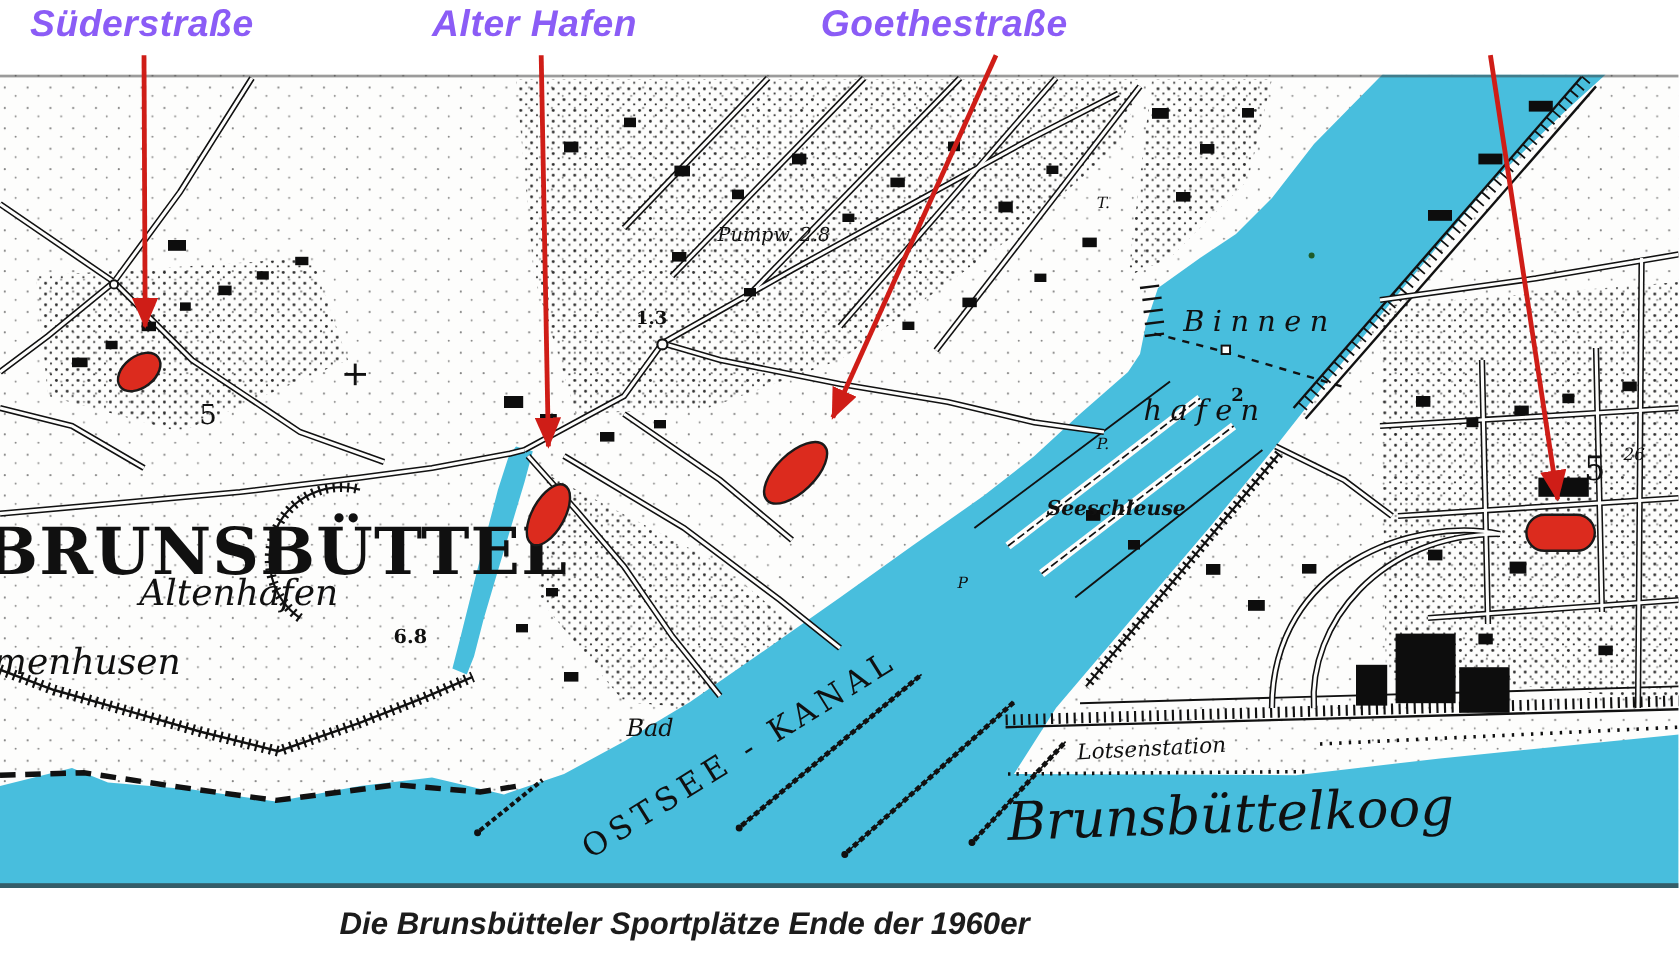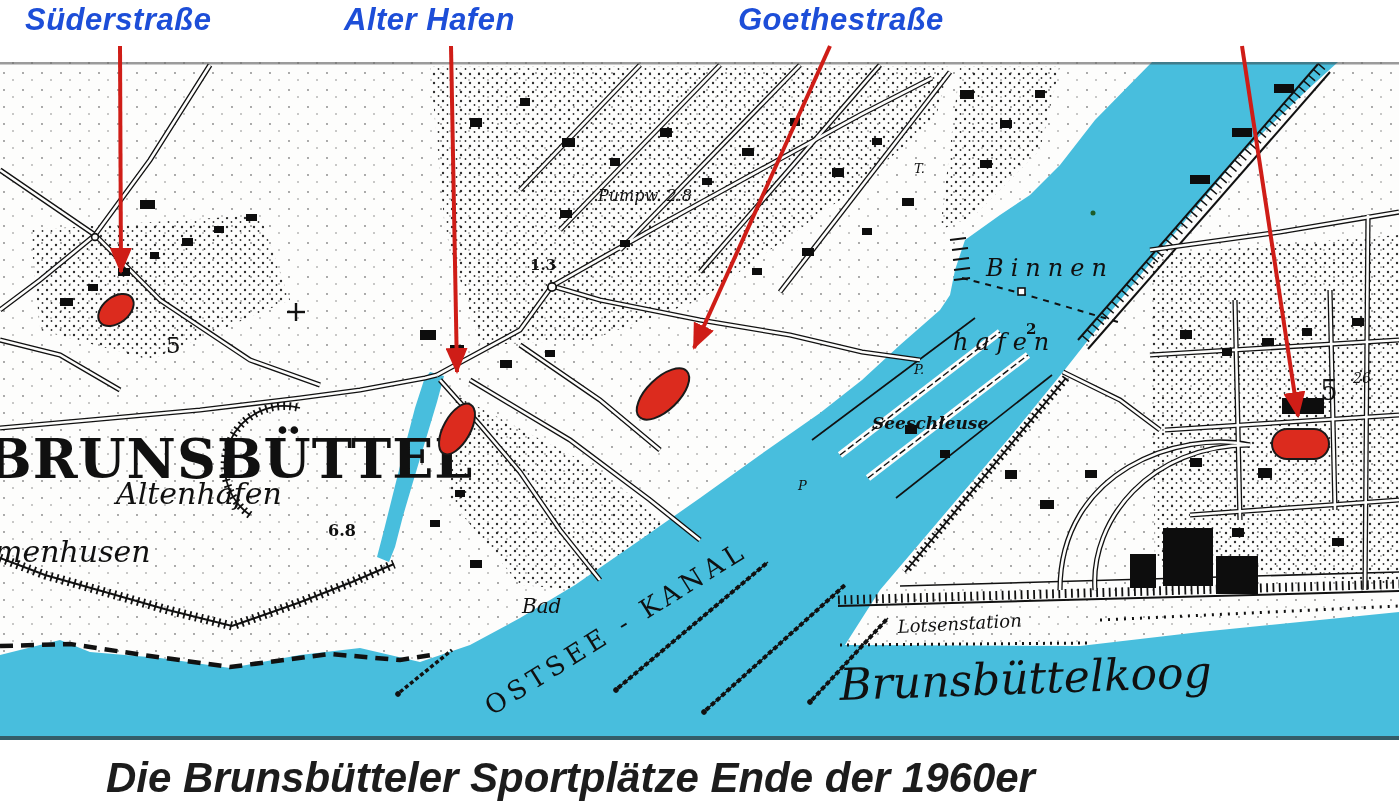--- a/index.html
+++ b/index.html
@@ -1,34 +1,34 @@
 <!DOCTYPE html>
 <html><head>
 <meta charset="utf-8">
 <style>
   html,body{margin:0;padding:0;background:#ffffff;}
   #page{position:relative;width:1399px;height:802px;background:#ffffff;overflow:hidden;
         font-family:"Liberation Sans",sans-serif;}
-  .toplabel{position:absolute;font-weight:bold;font-style:italic;font-size:31px;color:#1d4ed8;
+  .toplabel{position:absolute;font-weight:bold;font-style:italic;font-size:31px;color:#8b5cf6;
         white-space:nowrap;letter-spacing:.5px;}
   #caption{position:absolute;left:0;top:754px;width:1141px;text-align:center;font-weight:bold;
-        font-style:italic;font-size:42px;color:#1c1c1c;}
+        font-style:italic;font-size:26px;color:#1c1c1c;}
   #mapbox{position:absolute;left:0;top:62px;width:1399px;height:678px;background:#fdfdfc;}
   svg{display:block;}
   .serif{font-family:"DejaVu Serif",serif;fill:#101010;}
   .ital{font-style:italic;}
   #overlay{position:absolute;left:0;top:0;pointer-events:none;}
 </style>
 </head>
 <body>
 <div id="page">
 
 <div class="toplabel" style="left:25px;top:2px">Süderstraße</div>
-<div class="toplabel" style="left:344px;top:2px">Alter Hafen</div>
-<div class="toplabel" style="left:738px;top:2px">Goethestraße</div>
+<div class="toplabel" style="left:360px;top:2px">Alter Hafen</div>
+<div class="toplabel" style="left:684px;top:2px">Goethestraße</div>
 
 <div id="mapbox">
 <svg width="1399" height="678" viewBox="0 62 1399 678">
   <defs>
     <pattern id="stip" width="9" height="9" patternUnits="userSpaceOnUse">
       <circle cx="2" cy="2" r="1.2" fill="#161616"></circle>
             <circle cx="6.5" cy="6" r="0.9" fill="#161616"></circle>
     </pattern>
     <pattern id="sparse" width="19" height="17" patternUnits="userSpaceOnUse">
       <circle cx="4" cy="5" r="0.9" fill="#222"></circle>

